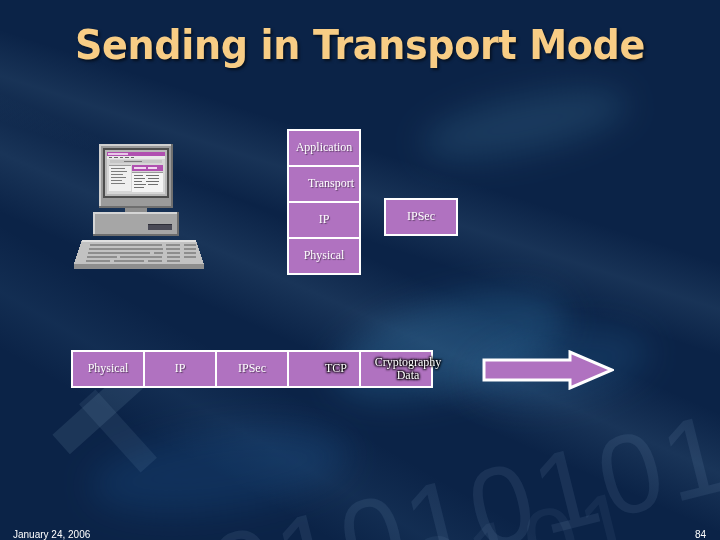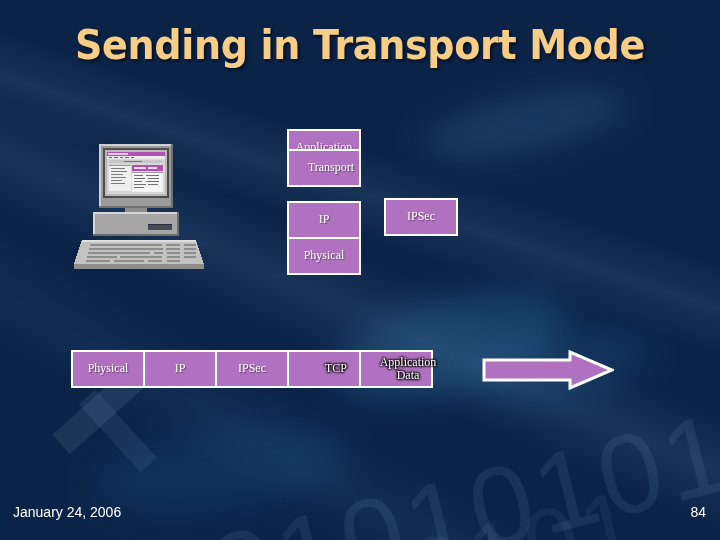--- a/index.html
+++ b/index.html
@@ -126,21 +126,21 @@
     display:flex;
     align-items:center;
     justify-content:center;
     text-shadow:1px 1px 1px rgba(0,0,0,0.45);
   }
 
   
   #stack { position:absolute; left:287px; top:129px; width:58px; height:144px; }
   #stack .pbox { left:0; width:74px; height:38px; }
   .s0 { top:0px; }
-  .s1 { top:20px;padding-left:14px; }
+  .s1 { top:36px;padding-left:14px; }
   .s2 { top:72px; }
   .s3 { top:108px; }
 
   #ipsec-box { left:384px; top:198px; width:74px; height:38px; }
 
   
   #packet { position:absolute; left:71px; top:350px; height:38px; }
   #packet .cell {
     position:absolute; top:0; height:38px;
     border:2px solid #ffffff;
@@ -170,23 +170,23 @@
   .c-app  { left:288px; width:74px; }
 
   
   #arrow { position:absolute; left:482px; top:350px; width:132px; height:40px; }
 
   
   #computer { position:absolute; left:68px; top:144px; width:142px; height:128px; }
 
   
   .foot {
-    position:absolute; bottom:20px;
+    position:absolute; bottom:0;
     font-family:"Liberation Sans", sans-serif;
-    font-size:14px;
+    font-size:10px;
     color:#ffffff;
     white-space:nowrap;
   }
   #foot-date { left:13px; }
   #foot-center { left:0; width:720px; text-align:center; }
   #foot-page { right:14px; }
 </style>
 </head>
 <body>
 
@@ -319,21 +319,21 @@
     <div class="cell c-ip">
       <span class="lbl">IP</span>
     </div>
     <div class="cell c-ipsec">
       <span class="lbl">IPSec</span>
     </div>
     <div class="cell enc c-tcp">
       <span class="lbl">TCP</span>
     </div>
     <div class="cell enc c-app">
-      <span class="lbl">Application Data</span>
+      <span class="lbl">Cryptography Data</span>
     </div>
   </div>
 
   <div id="arrow">
     <svg width="132" height="40" viewBox="0 0 132 40" xmlns="http://www.w3.org/2000/svg">
       <polygon points="2,10 88,10 88,2 130,20 88,38 88,30 2,30" fill="#b072c0" stroke="#ffffff" stroke-width="3" stroke-linejoin="miter"></polygon>
     </svg>
   </div>
 
   <div class="foot" id="foot-date">January 24, 2006</div>

